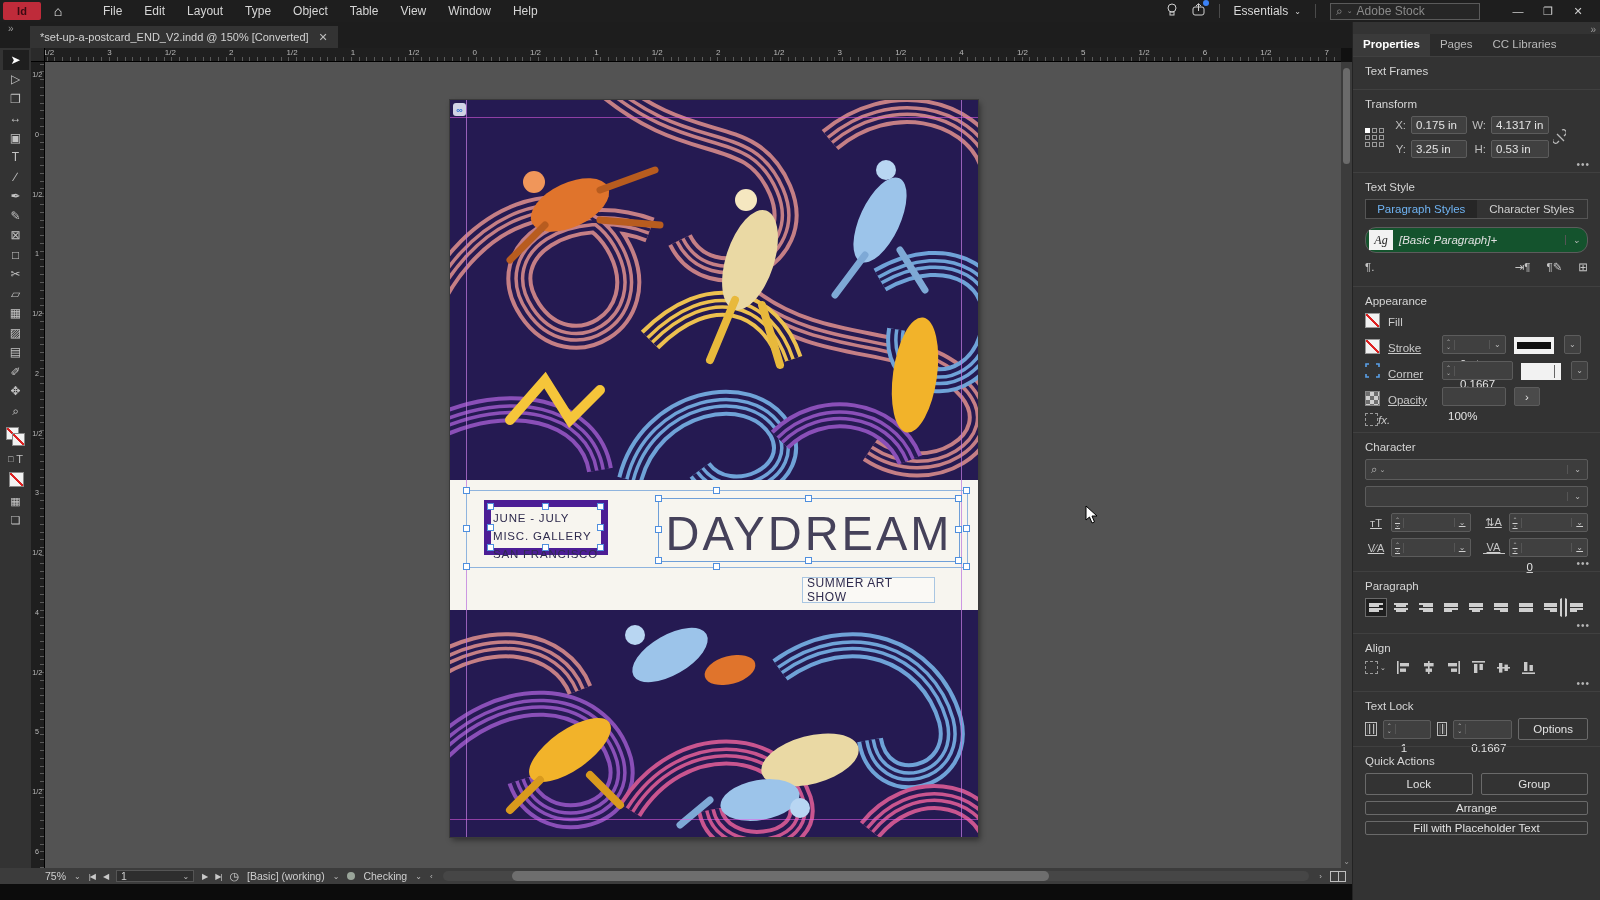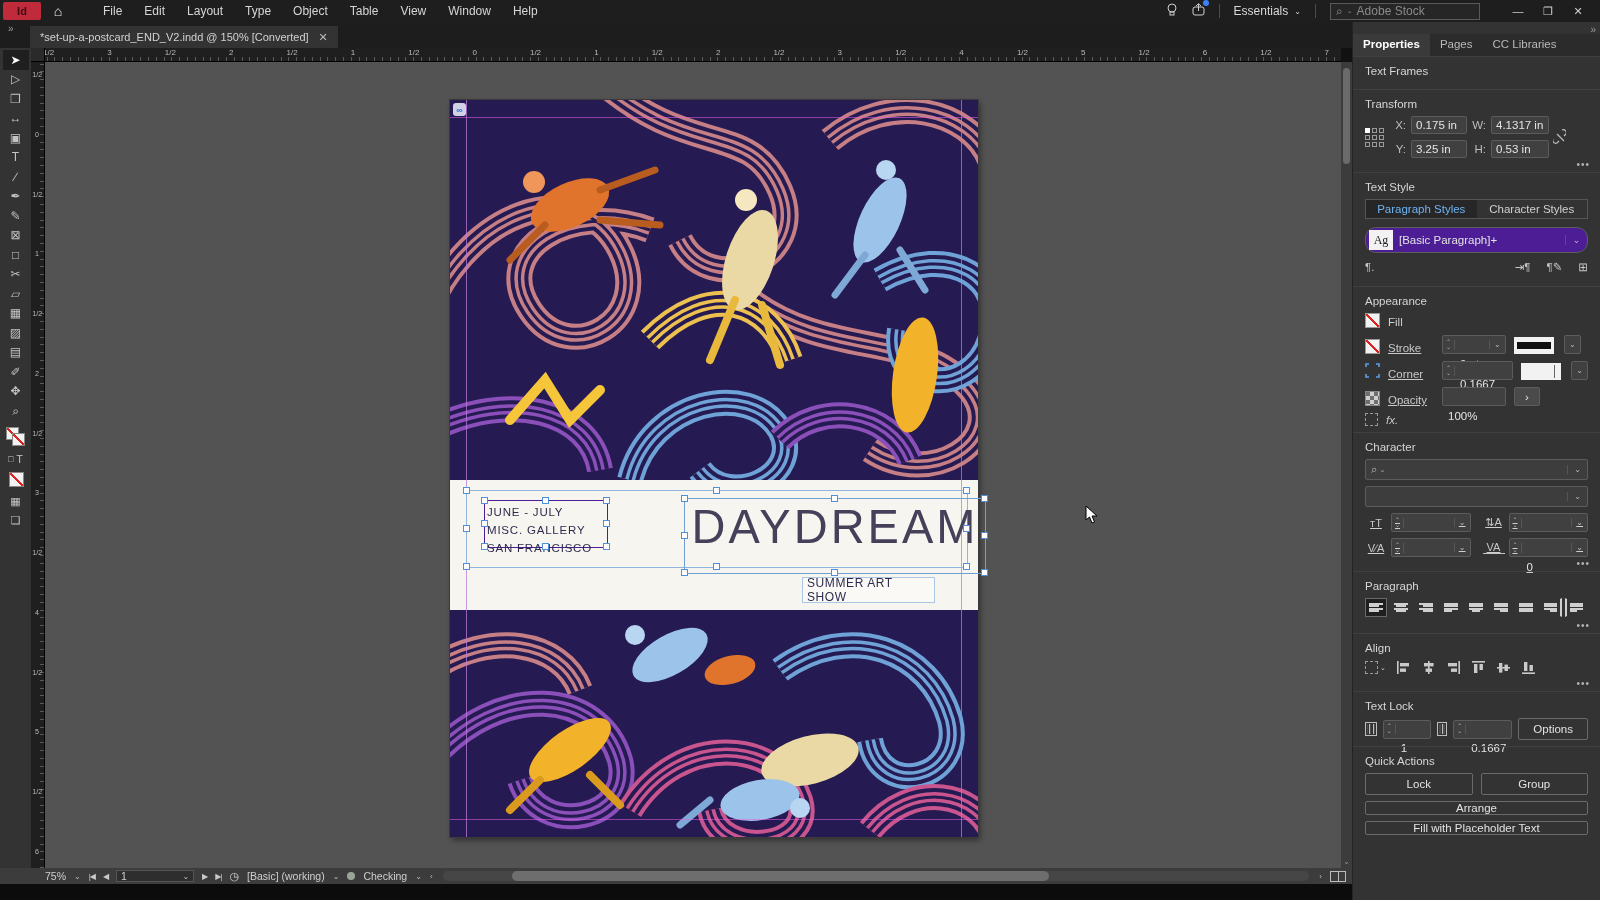--- a/index.html
+++ b/index.html
@@ -68,25 +68,25 @@
   .page { position:absolute; left:405px; top:38px; width:528px; height:737px; background:#efece4;
     box-shadow:0 0 0 1px #3a3a3a, 2px 3px 6px rgba(0,0,0,.45); }
   .art { position:absolute; left:0; width:528px; overflow:hidden; }
   .art.top { top:0; height:380px; }
   .art.bot { top:510px; height:227px; }
   .band { position:absolute; left:0; top:380px; width:528px; height:130px; background:#f7f5ef; }
 
   .guide-v { position:absolute; top:0; width:1px; height:737px; background:rgba(190,120,220,.75); }
   .guide-h { position:absolute; left:0; width:528px; height:1px; background:rgba(231,95,231,.55); }
 
-  .tf-dates { position:absolute; left:34px; top:400px; width:124px; height:48px;
-    border:1px solid #4c1d95; color:#2f2b4e; font-size:11.5px; line-height:18px; letter-spacing:.8px;
+  .tf-dates { position:absolute; left:34px; top:400px; width:124px; height:55px;
+    border:7px solid #4c1d95; color:#2f2b4e; font-size:11.5px; line-height:18px; letter-spacing:.8px;
     padding:2px 0 0 2px; }
-  .tf-title { position:absolute; left:234px; top:398px; width:302px; height:76px; border:1px solid #6f9fd8;
-    display:flex; align-items:flex-start; justify-content:center; }
+  .tf-title { position:absolute; left:208px; top:398px; width:302px; height:64px; border:1px solid #6f9fd8;
+    display:flex; align-items:flex-end; justify-content:center; }
   .tf-title .big { font-size:47px; font-weight:100; letter-spacing:3px; color:#45415a; transform:scaleY(1.02); white-space:nowrap; }
   .tf-band { position:absolute; left:16px; top:390px; width:502px; height:78px; border:1px solid #8fb4de; }
   .tf-banner { position:absolute; left:352px; top:477px; width:133px; height:26px; border:1px solid #a9c6e2;
     color:#2f2b4e; font-size:12px; letter-spacing:.6px; display:flex; align-items:center; padding-left:4px; background:rgba(255,255,255,.4); }
   .handle { position:absolute; width:7px; height:7px; background:#fff; border:1px solid #4f8fde; margin:-4px 0 0 -4px; z-index:5; }
   .linkbadge { position:absolute; left:3px; top:3px; width:13px; height:13px; border-radius:3px;
     background:rgba(240,244,255,.85); color:#2f6fd0; font-size:9px; font-weight:bold; display:flex;
     align-items:center; justify-content:center; z-index:6; }
 
   .cursor { position:absolute; left:1040px; top:443px; z-index:40; }
@@ -123,21 +123,21 @@
   .frow { display:flex; align-items:center; gap:5px; margin-bottom:6px; }
   .flab { color:#bdbdbd; width:14px; text-align:right; }
   .finput { background:#404040; border:1px solid #5c5c5c; color:#e4e4e4; height:18px; padding:0 4px;
     display:flex; align-items:center; border-radius:2px; }
   .w52 { width:56px; } .w58{width:58px;}
   .chainic { color:#b9b9b9; margin-left:4px; }
 
   .styletabs { display:flex; border:1px solid #555; height:20px; margin-bottom:8px; }
   .styletabs div { flex:1; display:flex; align-items:center; justify-content:center; color:#d0d0d0; }
   .styletabs div.active { background:#262626; color:#6fb3f2; }
-  .stylerow { display:flex; align-items:center; border:1px solid #5c5c5c; background:#4c1d95; height:26px; border-radius:11px; }
+  .stylerow { display:flex; align-items:center; border:1px solid #5c5c5c; background:#14532d; height:26px; border-radius:11px;font-style:italic; }
   .ag { width:24px; height:20px; background:#f2f2f2; color:#222; font-size:12px; display:flex; align-items:center;
     justify-content:center; margin:0 6px 0 3px; font-family:"Liberation Serif", serif; }
   .stylerow .nm { flex:1; color:#e2e2e2; }
   .stylerow .dd { width:22px; text-align:center; color:#bdbdbd; border-left:1px solid #555; font-size:9px; }
   .ticonrow { display:flex; align-items:center; margin-top:7px; color:#c6c6c6; }
   .ticonrow .right { margin-left:auto; display:flex; gap:16px; }
 
   .ap-row { display:flex; align-items:flex-end; gap:8px; margin-bottom:7px; }
   .swatch-none { width:15px; height:15px; background:#f2f2f2; border:1px solid #999;
     background-image:linear-gradient(45deg, transparent 44%, #d22 44%, #d22 56%, transparent 56%); }
@@ -149,21 +149,21 @@
   .strokesw { width:40px; height:17px; background:#f2f2f2; display:flex; align-items:center; padding:0 3px; }
   .strokesw i { width:100%; height:7px; background:#111; }
   .cornersw { width:40px; height:17px; background:#f2f2f2; position:relative; }
   .cornersw i { position:absolute; right:6px; top:2px; width:1px; height:13px; background:#666; }
   .ddbtn { width:17px; height:19px; display:flex; align-items:center; justify-content:center;
     background:#404040; border:1px solid #5c5c5c; color:#bdbdbd; font-size:8px; border-radius:2px; margin-left:2px; }
   .checker { width:15px; height:15px; background:
     repeating-conic-gradient(#cfcfcf 0 25%, #6e6e6e 0 50%) 0 0/8px 8px; border:1px solid #888; }
   .gt { width:26px; height:19px; background:#4a4a4a; border:1px solid #5c5c5c; color:#e4e4e4;
     display:flex; align-items:center; justify-content:center; border-radius:2px; }
-  .fxrow { display:flex; gap:8px; align-items:flex-end; color:#c6c6c6; }
+  .fxrow { display:flex; gap:0; align-items:flex-end; color:#c6c6c6; }
   .dashsq { width:13px; height:13px; border:1px dashed #9a9a9a; }
 
   .chr-dd { display:flex; align-items:center; border:1px solid #5c5c5c; background:#3d3d3d; height:21px;
     border-radius:2px; margin-bottom:6px; }
   .chr-dd .lead { padding:0 5px; color:#b5b5b5; display:flex; align-items:center; gap:2px; }
   .chr-dd .sp { flex:1; }
   .chr-dd .dd { width:20px; text-align:center; font-size:8px; color:#bdbdbd; border-left:1px solid #555; }
   .chr-grid { display:grid; grid-template-columns:1fr 1fr; grid-column-gap:12px; grid-row-gap:6px; }
   .chr-item { display:flex; align-items:center; gap:4px;text-decoration:underline; }
   .chr-ic { width:22px; color:#c6c6c6; font-size:11px; text-align:center; }

